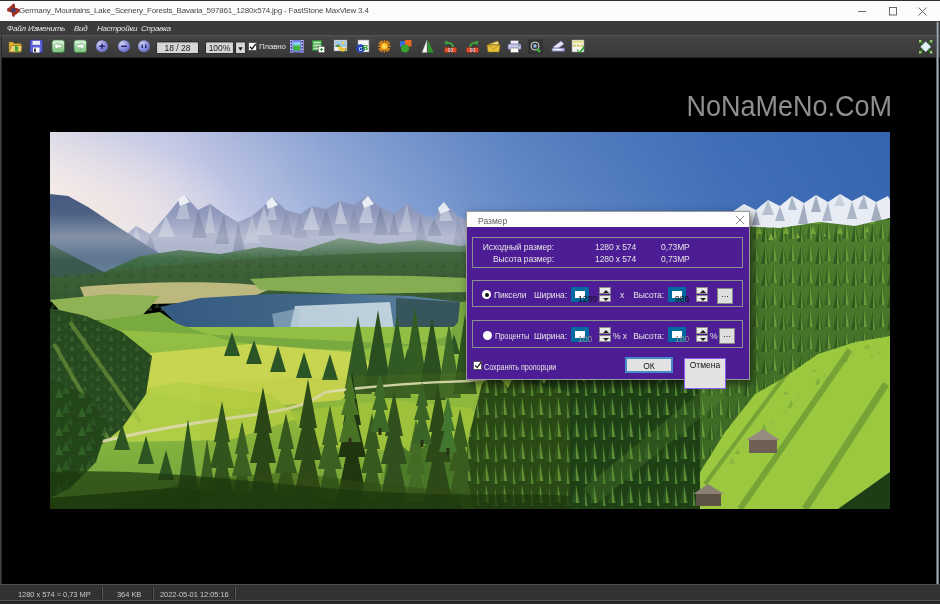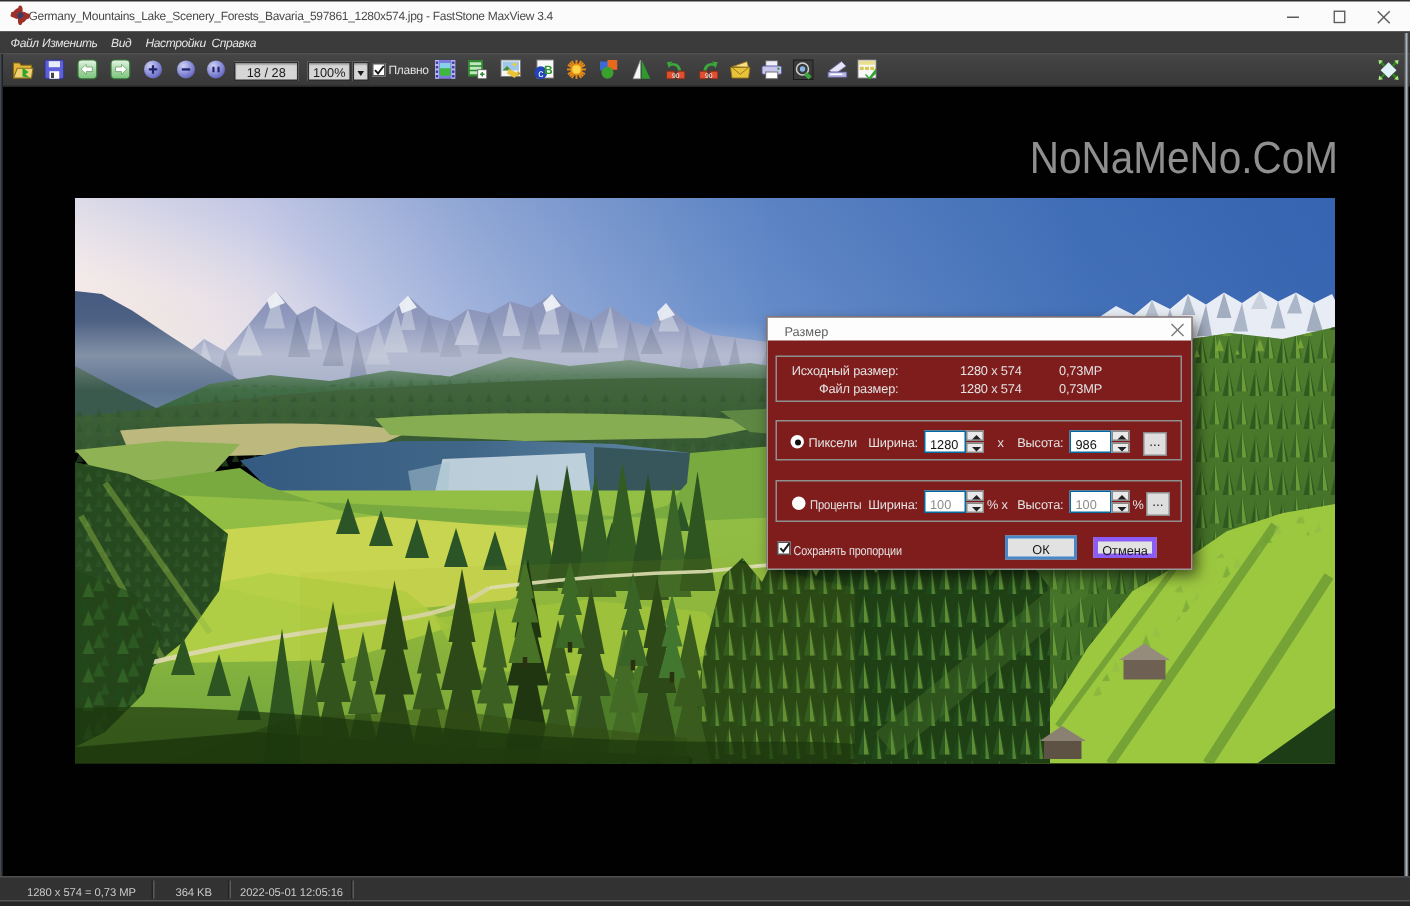--- a/index.html
+++ b/index.html
@@ -17,26 +17,26 @@
   #toolsep { left:0; top:57px; width:940px; height:1px; background:#262626; }
   .tbox { position:absolute; background:#d6d6d6; border:1px solid #2e2e2e; box-shadow:inset 0 1px 1px rgba(0,0,0,.35); color:#1c1c1c; font-size:8.5px; text-align:center; }
   
   #viewer { left:0; top:58px; width:940px; height:525px; background:#010101; }
   #watermark { left:0; top:89px; width:892px; text-align:right; font-size:30px; color:#8f8f8f; transform:scaleX(.9); transform-origin:100% 50%; }
   #photo { left:50px; top:132px; width:840px; height:377px; }
   
   #redge { left:936px; top:22px; width:3px; height:578px; background:linear-gradient(90deg,#3a3a3a,#a9b4bc 55%,#4a4a4a); }
   #ledge { left:0px; top:36px; width:2px; height:548px; background:linear-gradient(90deg,#4a545c,#181818); }
   
-  #dialog { left:511px; top:211px; width:284px; height:169px; background:#7f1d1d; border:1px solid #9a9a9a; box-shadow:3px 4px 9px rgba(0,0,0,.6); }
+  #dialog { left:466px; top:211px; width:284px; height:169px; background:#4c1d95; border:1px solid #9a9a9a; box-shadow:3px 4px 9px rgba(0,0,0,.6); }
   #dtitle { left:0; top:0; width:282px; height:15px; background:#fdfdfd; }
   #dtitle span { position:absolute; left:11px; top:3.5px; font-size:8.5px; color:#606060; }
   .grp { position:absolute; left:5px; width:271px; border:1px solid #8f8f8f; }
   .dtext { position:absolute; font-size:8.5px; color:#e3e3e3; white-space:nowrap; letter-spacing:-0.1px; }
-  .dinput { position:absolute; width:28px; height:15px; background:#fff; border:1px solid #0369a1; font-size:8.5px; color:#111; padding:2.5px 0 0 3px; }
+  .dinput { position:absolute; width:18px; height:15px; background:#fff; border:4px solid #0369a1; font-size:8.5px; color:#111; padding:2.5px 0 0 3px; }
   .spin { position:absolute; width:12px; height:15px; }
   .spin .up, .spin .dn { position:absolute; left:0; width:12px; height:7px; background:#e9e9e9; border:1px solid #8a8a8a; }
   .spin .up { top:0; } .spin .dn { top:8px; }
   .spin i { position:absolute; left:3px; width:0; height:0; border-left:3px solid transparent; border-right:3px solid transparent; }
   .spin .up i { top:2px; border-bottom:3px solid #222; }
   .spin .dn i { top:2px; border-top:3px solid #222; }
   .dots { position:absolute; width:16px; height:16px; background:#dedede; border:1px solid #8a8a8a; color:#222; font-size:9px; text-align:center; line-height:11px; }
   .btn { position:absolute; background:#e2e2e2; font-size:8.5px; color:#151515; text-align:center; }
   .radio { position:absolute; width:9px; height:9px; border-radius:50%; background:#fff; }
   .radio.sel::after { content:""; position:absolute; left:2.5px; top:2.5px; width:4px; height:4px; border-radius:50%; background:#111; }
@@ -654,21 +654,21 @@
   <svg class="abs" style="left:268px;top:3px" width="10" height="10" viewBox="0 0 10 10">
       <g stroke="#7a7a7a" stroke-width="0.9">
         <line x1="1" y1="1" x2="9" y2="9"></line>
         <line x1="9" y1="1" x2="1" y2="9"></line>
       </g>
     </svg>
   <div class="grp" style="top:25px;height:31px"></div>
   <div class="dtext" style="right:195px;top:30px">Исходный размер:</div>
   <div class="dtext" style="left:128px;top:30px">1280 x 574</div>
   <div class="dtext" style="left:194px;top:30px">0,73MP</div>
-  <div class="dtext" style="right:195px;top:42px">Файл размер:</div>
+  <div class="dtext" style="right:195px;top:42px">Высота размер:</div>
   <div class="dtext" style="left:128px;top:42px">1280 x 574</div>
   <div class="dtext" style="left:194px;top:42px">0,73MP</div>
 
   <div class="grp" style="top:68px;height:27px"></div>
   <div class="radio sel" style="left:15px;top:78px"></div>
   <div class="dtext" style="left:27px;top:78px">Пиксели</div>
   <div class="dtext" style="right:182px;top:78px">Ширина:</div>
   <div class="dinput" style="left:104px;top:75px">1280</div>
   <div class="spin" style="left:132px;top:75px">
       <div class="up">
@@ -717,21 +717,21 @@
     </div>
   <div class="dtext" style="left:243px;top:119px">%</div>
   <div class="dots" style="left:252px;top:116px">...</div>
 
   <div class="cbx" style="left:6px;top:149px"></div>
   <svg class="abs" style="left:6px;top:148px" width="11" height="11" viewBox="0 0 11 11">
       <path d="M2.2 5.4 L4.2 7.6 L8.2 2.2" stroke="#1a1a1a" stroke-width="1.3" fill="none"></path>
     </svg>
   <div class="dtext" style="left:17px;top:150px;transform:scaleX(.85);transform-origin:0 50%">Сохранять пропорции</div>
   <div class="btn" style="left:158px;top:145px;width:48px;height:16px;line-height:15px;border:2px solid #4788c8">ОК</div>
-  <div class="btn" style="left:217px;top:146px;width:42px;height:14px;line-height:13px;border:3px solid #8b5cf6">Отмена</div>
+  <div class="btn" style="left:217px;top:146px;width:42px;height:31px;line-height:13px;border:1px solid #8b5cf6">Отмена</div>
 </div>
 
 <div class="abs" id="statusbar">
   <span class="seg" style="left:18px">1280 x 574 = 0,73 MP</span>
   <span class="div" style="left:102px"></span>
   <span class="seg" style="left:117px">364 KB</span>
   <span class="div" style="left:153px"></span>
   <span class="seg" style="left:160px">2022-05-01 12:05:16</span>
   <span class="div" style="left:235px"></span>
 </div>

